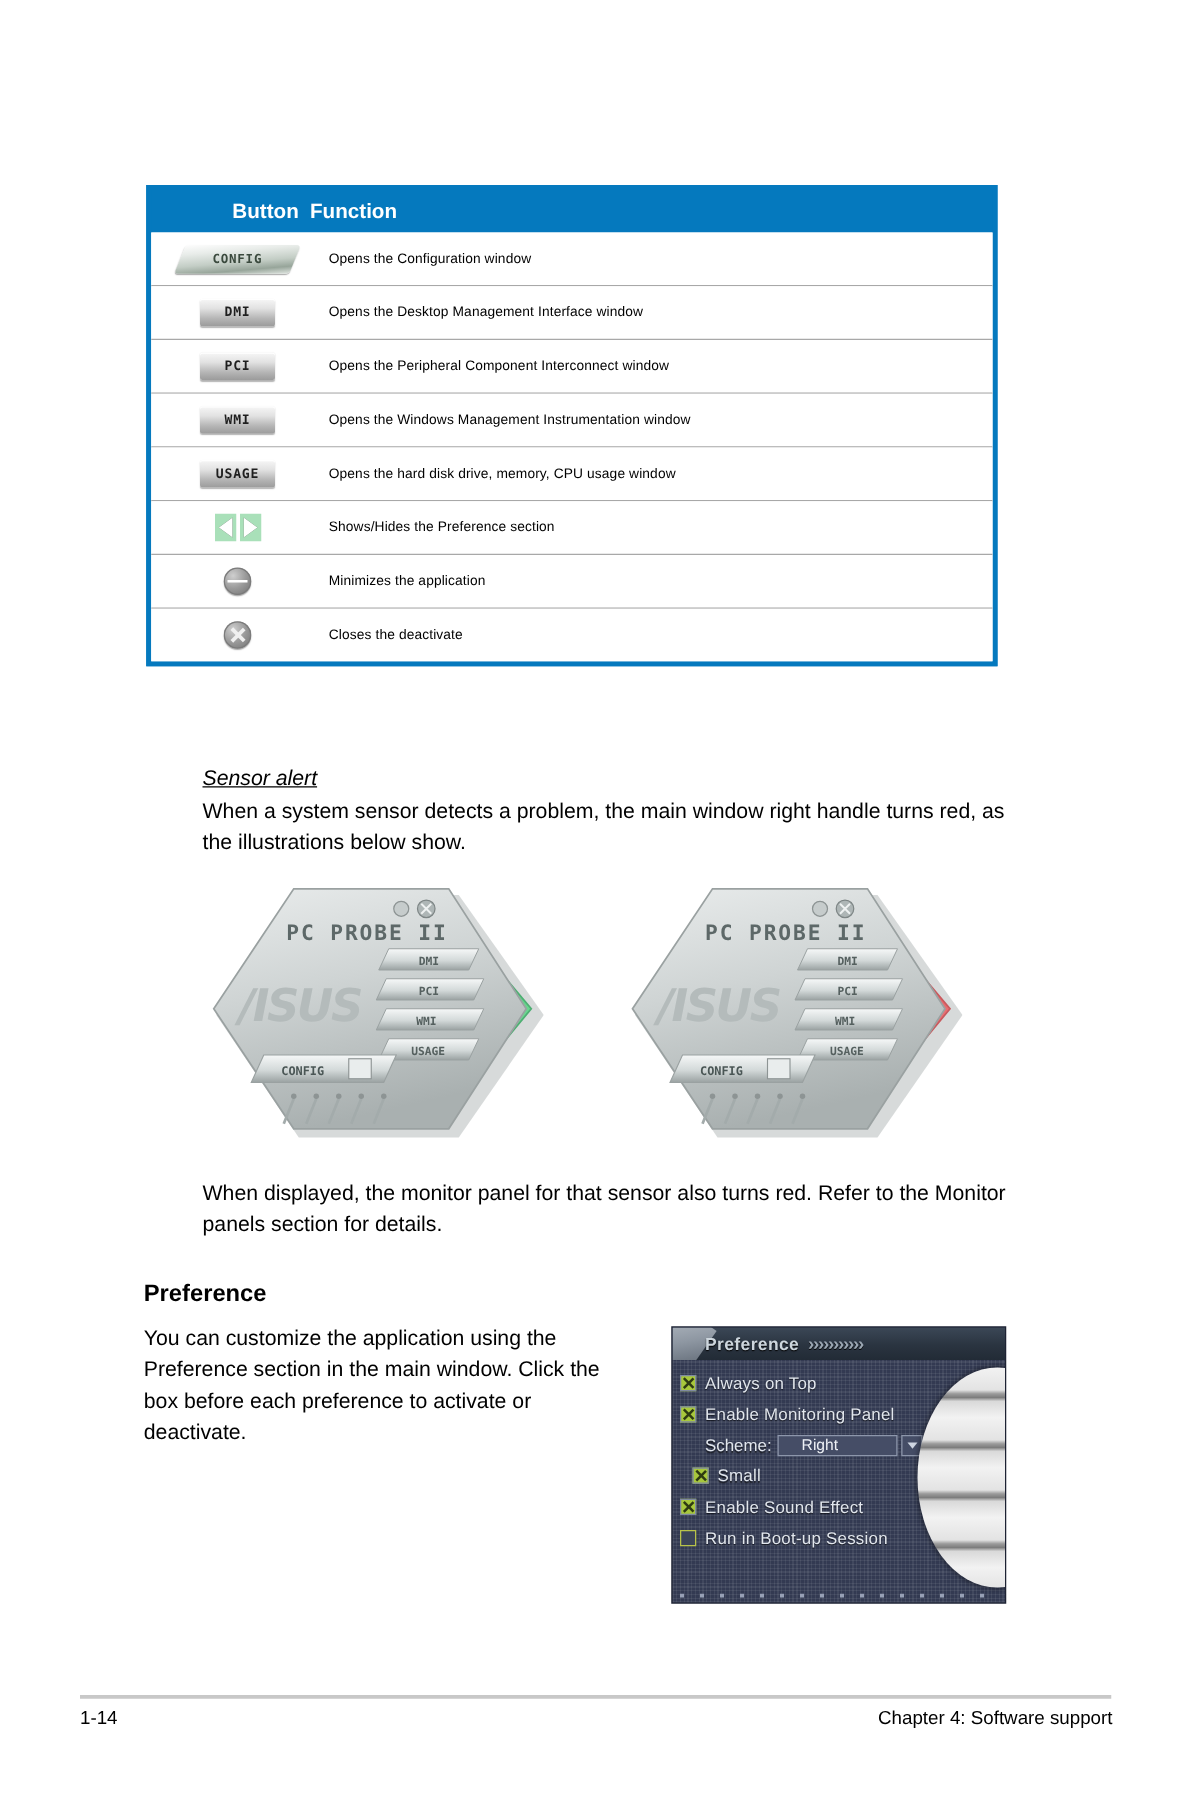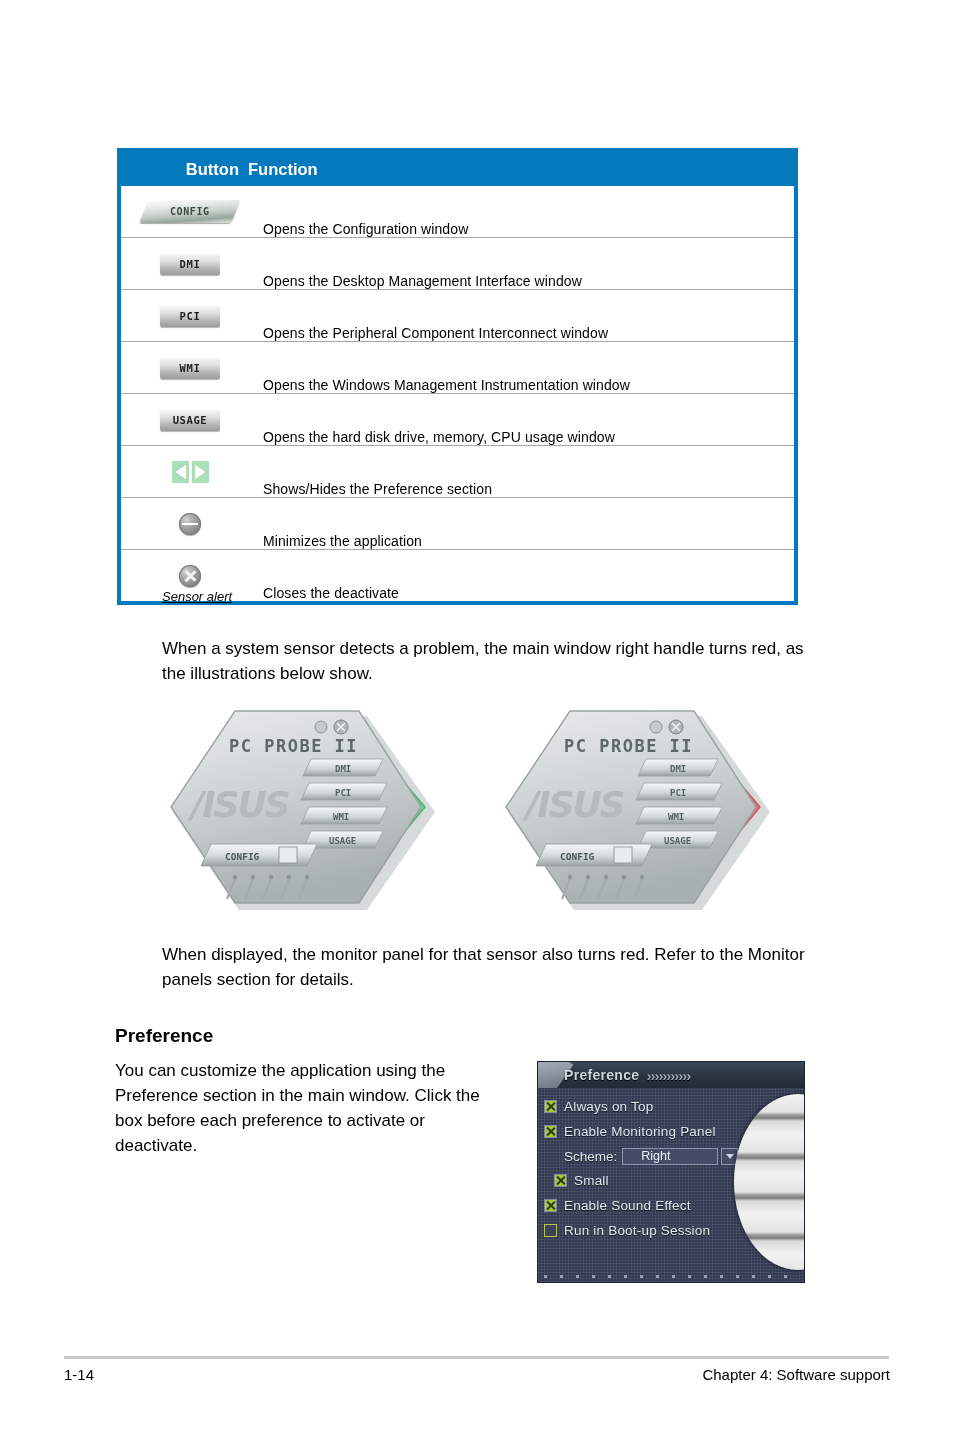--- a/index.html
+++ b/index.html
@@ -63,25 +63,24 @@
   .btn-cell-icon {
     width: 138px;
     flex: none;
     display: flex;
     align-items: center;
     justify-content: center;
     box-sizing: border-box;
   }
   .btn-cell-text {
     flex: 1;
-    font-size: 14px;
+    font-size: 11px;
     color: #000;
     padding-left: 4px;
     letter-spacing: 0.1px;
-    margin-top: 35px;
   }
 
   
   .pp-parallelo {
     position: relative;
     height: 23px;
     width: 92px;
     background: linear-gradient(175deg, #fdfdfd 0%, #e8ece9 26%, #c3cdc5 58%, #97a59a 80%, #dfe5e0 100%);
     transform: skewX(-22deg);
     border-radius: 3px;
@@ -197,22 +196,22 @@
   
   .para {
     position: absolute;
     font-size: 17px;
     line-height: 25px;
     color: #000;
   }
   .sensor-head {
     position: absolute;
     left: 162px;
-    top: 584px;
-    font-size: 13px;
+    top: 610px;
+    font-size: 17px;
     font-style: italic;
     text-decoration: underline;
     line-height: 25px;
   }
   .sensor-body {
     left: 162px;
     top: 636px;
     width: 660px;
   }
   .monitor-note {

